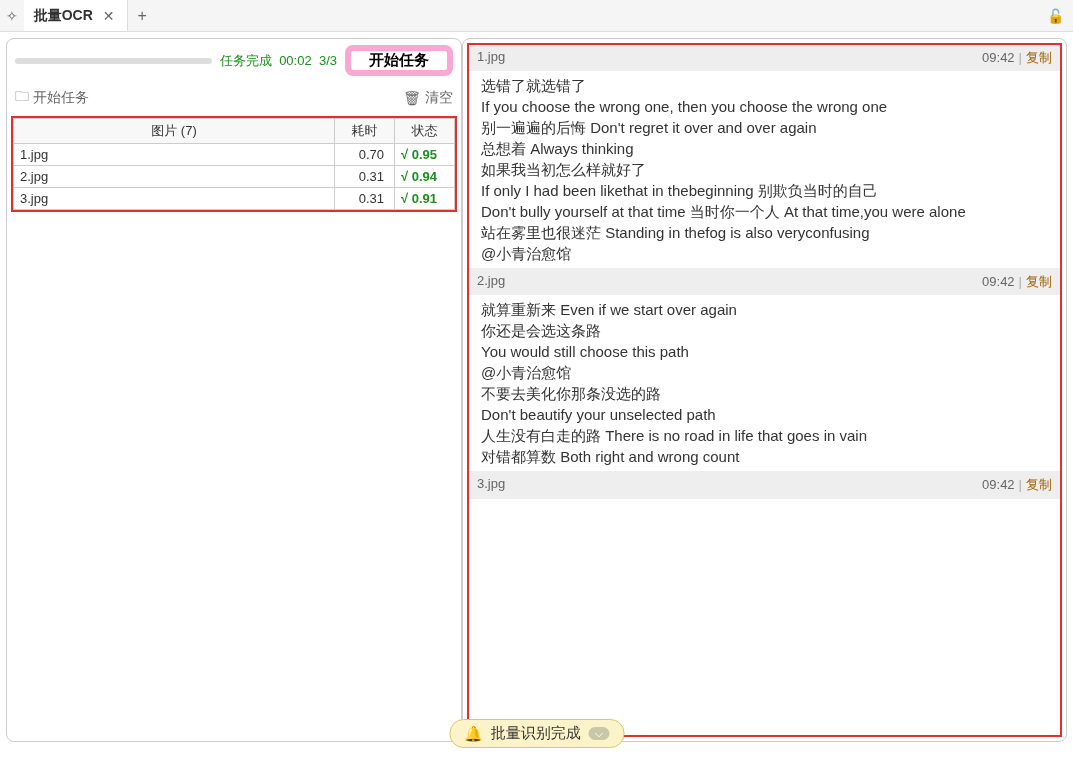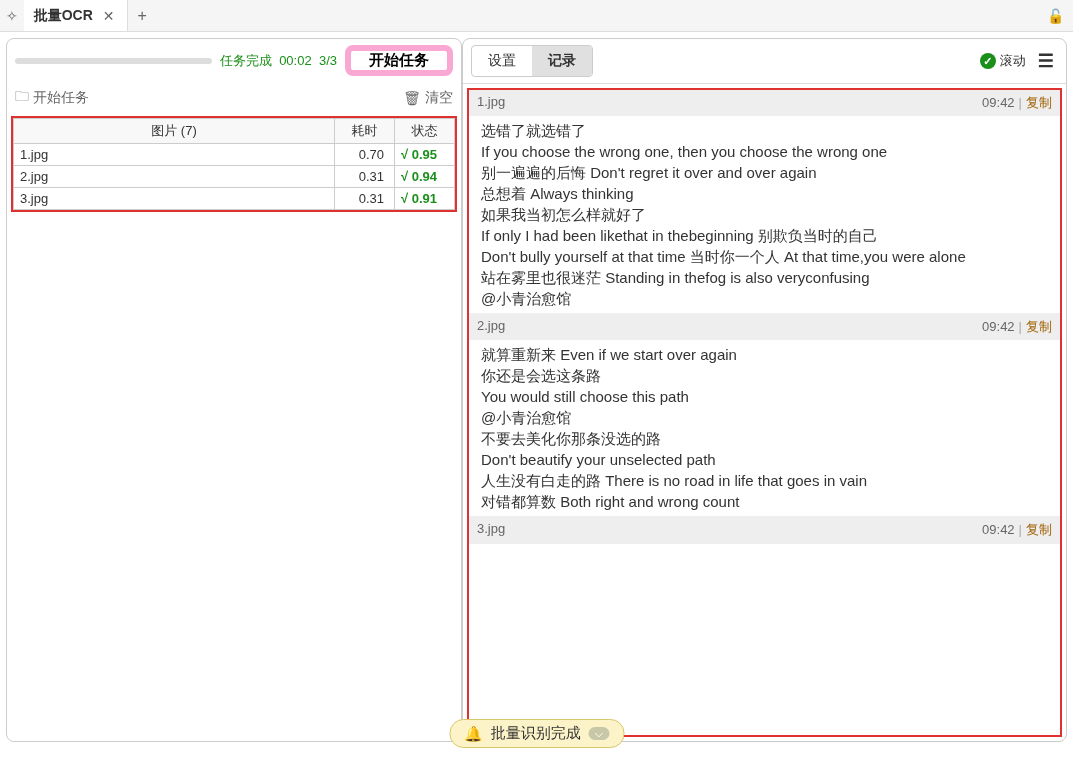--- a/index.html
+++ b/index.html
@@ -264,32 +264,20 @@
               <td>3.jpg</td>
               <td class="td-time">0.31</td>
               <td class="td-status">√ 0.91</td>
             </tr>
           </tbody>
       </table>
     </div>
   </div>
 
   <div class="right-panel">
-    <div class="right-header">
-      <div class="right-tabs">
-        <div class="right-tab">设置</div>
-        <div class="right-tab active">记录</div>
-      </div>
-      <div class="right-header-spacer"></div>
-      <div class="scroll-toggle">
-        <span class="check-circle">✓</span>
-        <span>滚动</span>
-      </div>
-      <span class="menu-icon">☰</span>
-    </div>
     <div class="records" id="records">
         <div class="record">
           <div class="record-header">
             <span>1.jpg</span>
             <span><span>09:42</span><span class="record-sep">|</span><span class="record-copy">复制</span></span>
           </div>
           <div class="record-body">选错了就选错了
 If you choose the wrong one, then you choose the wrong one
 别一遍遍的后悔 Don't regret it over and over again
 总想着 Always thinking

